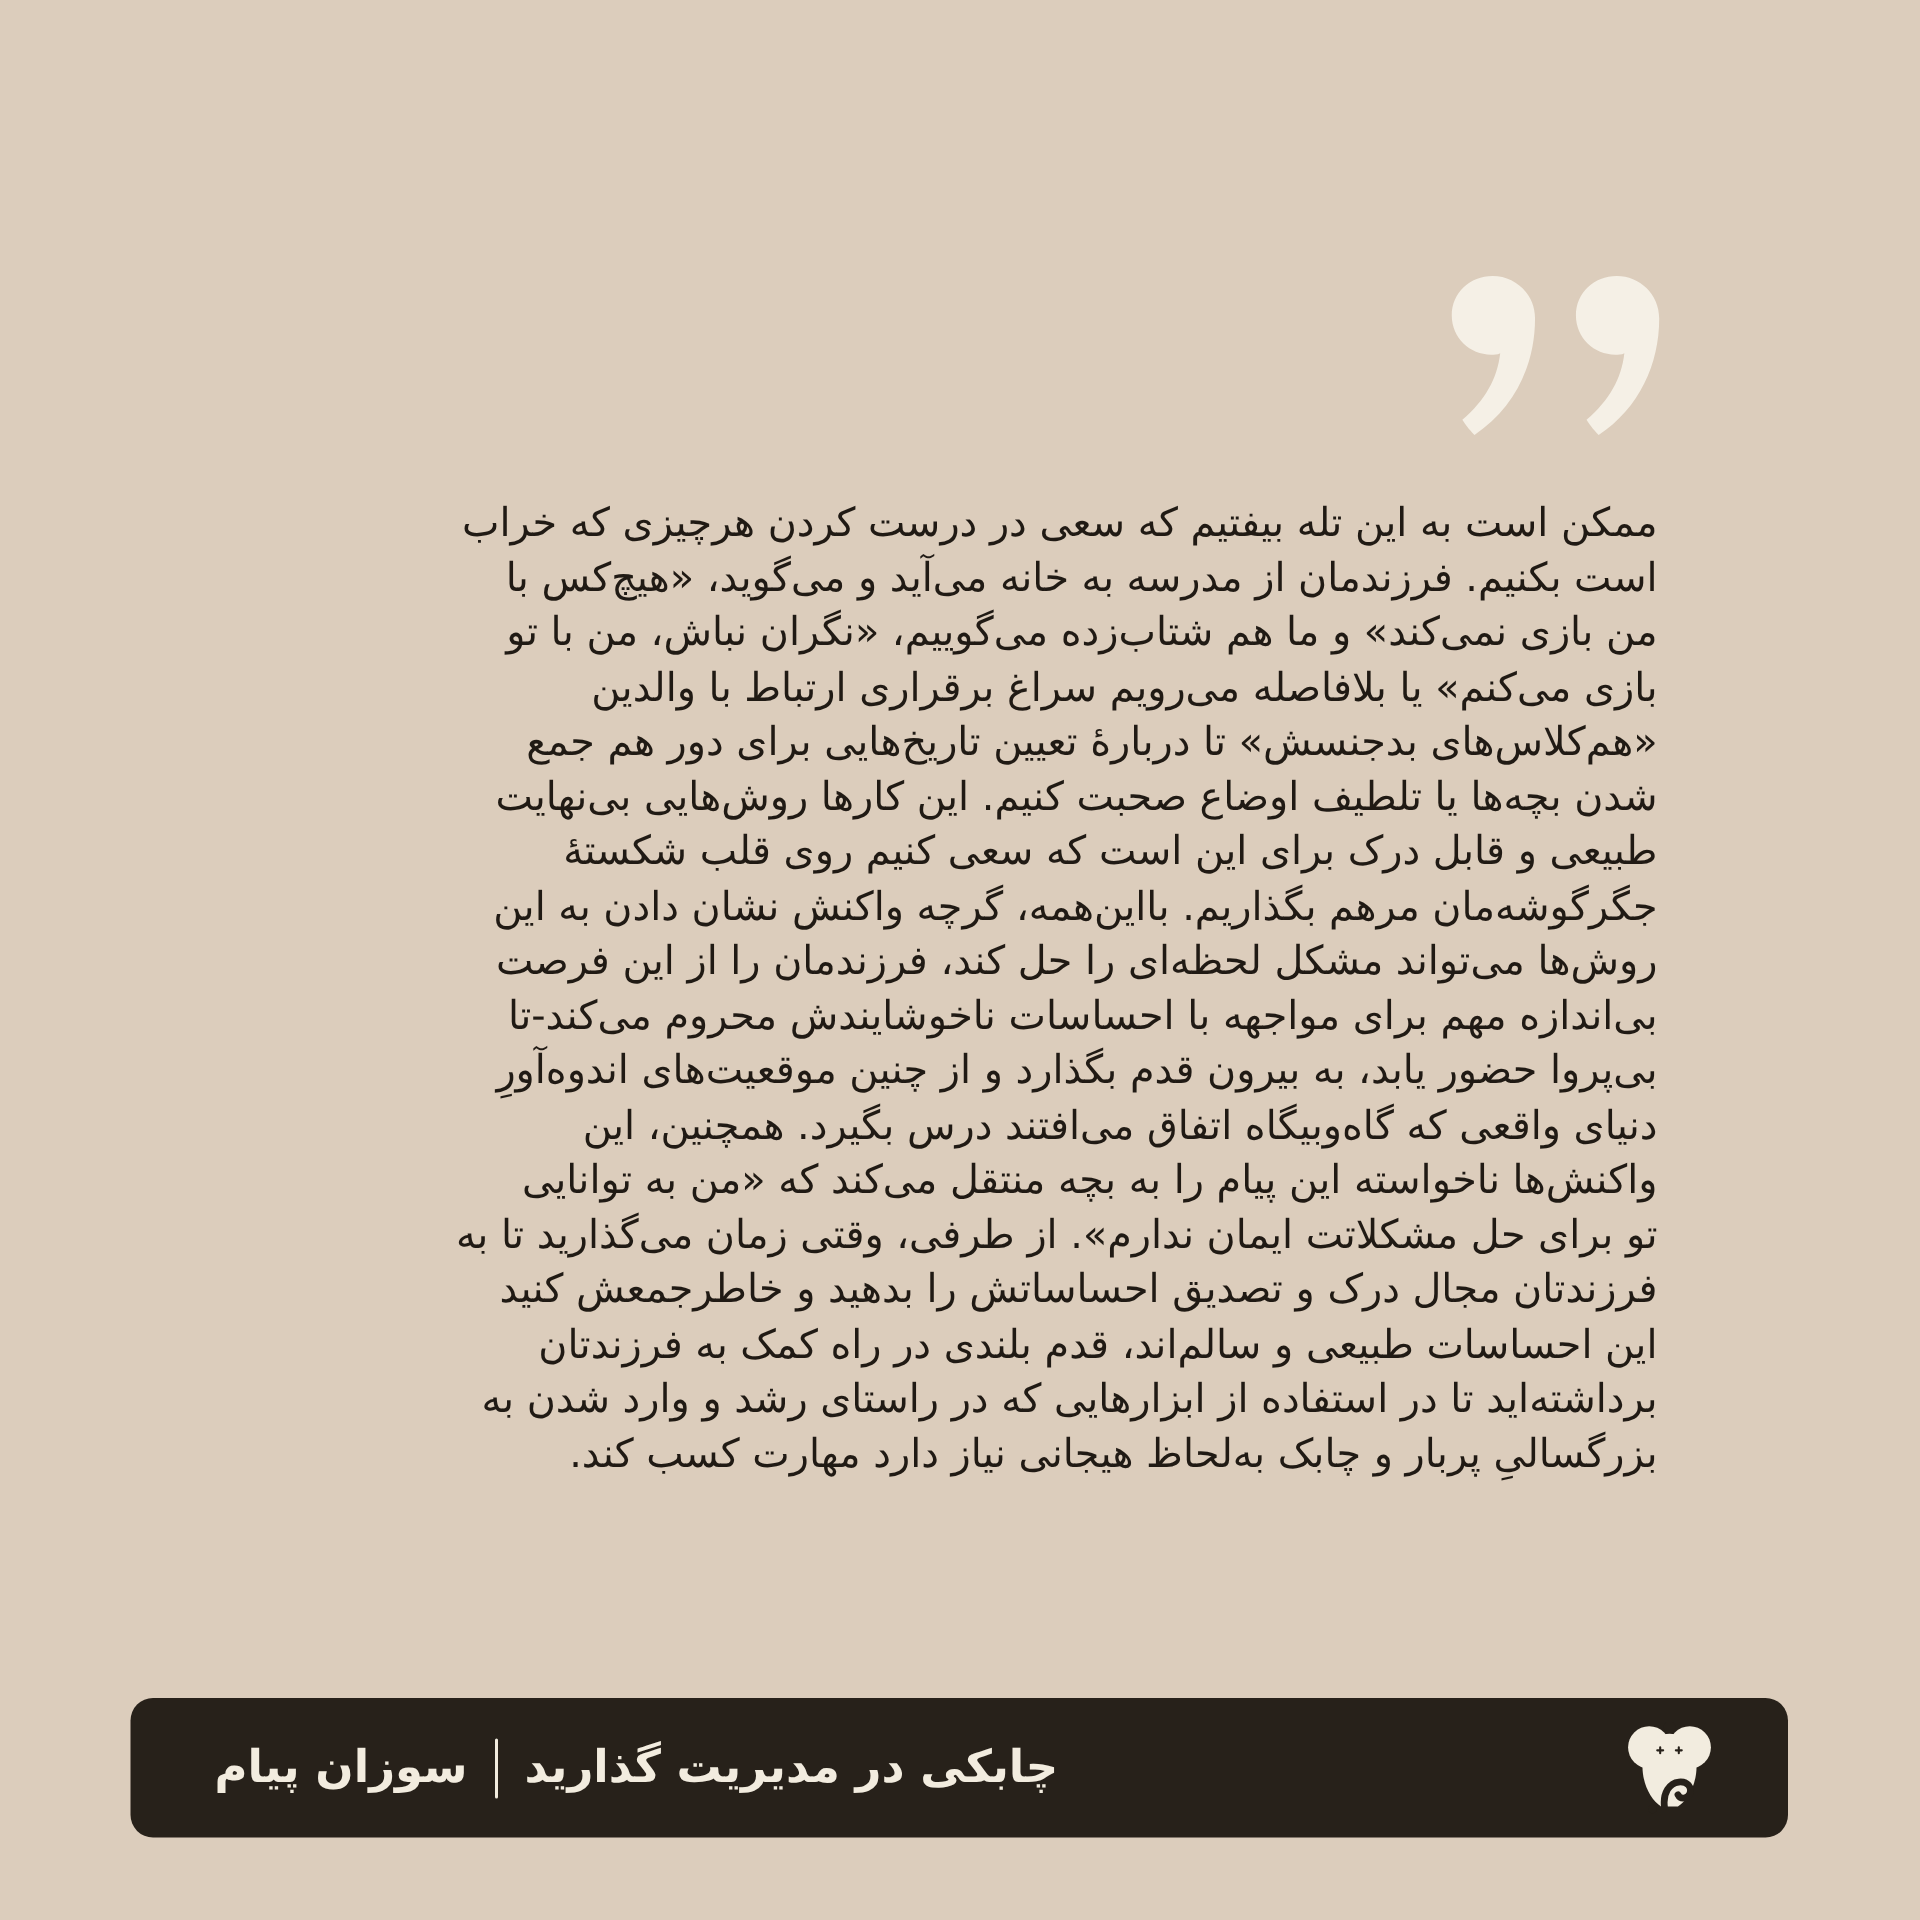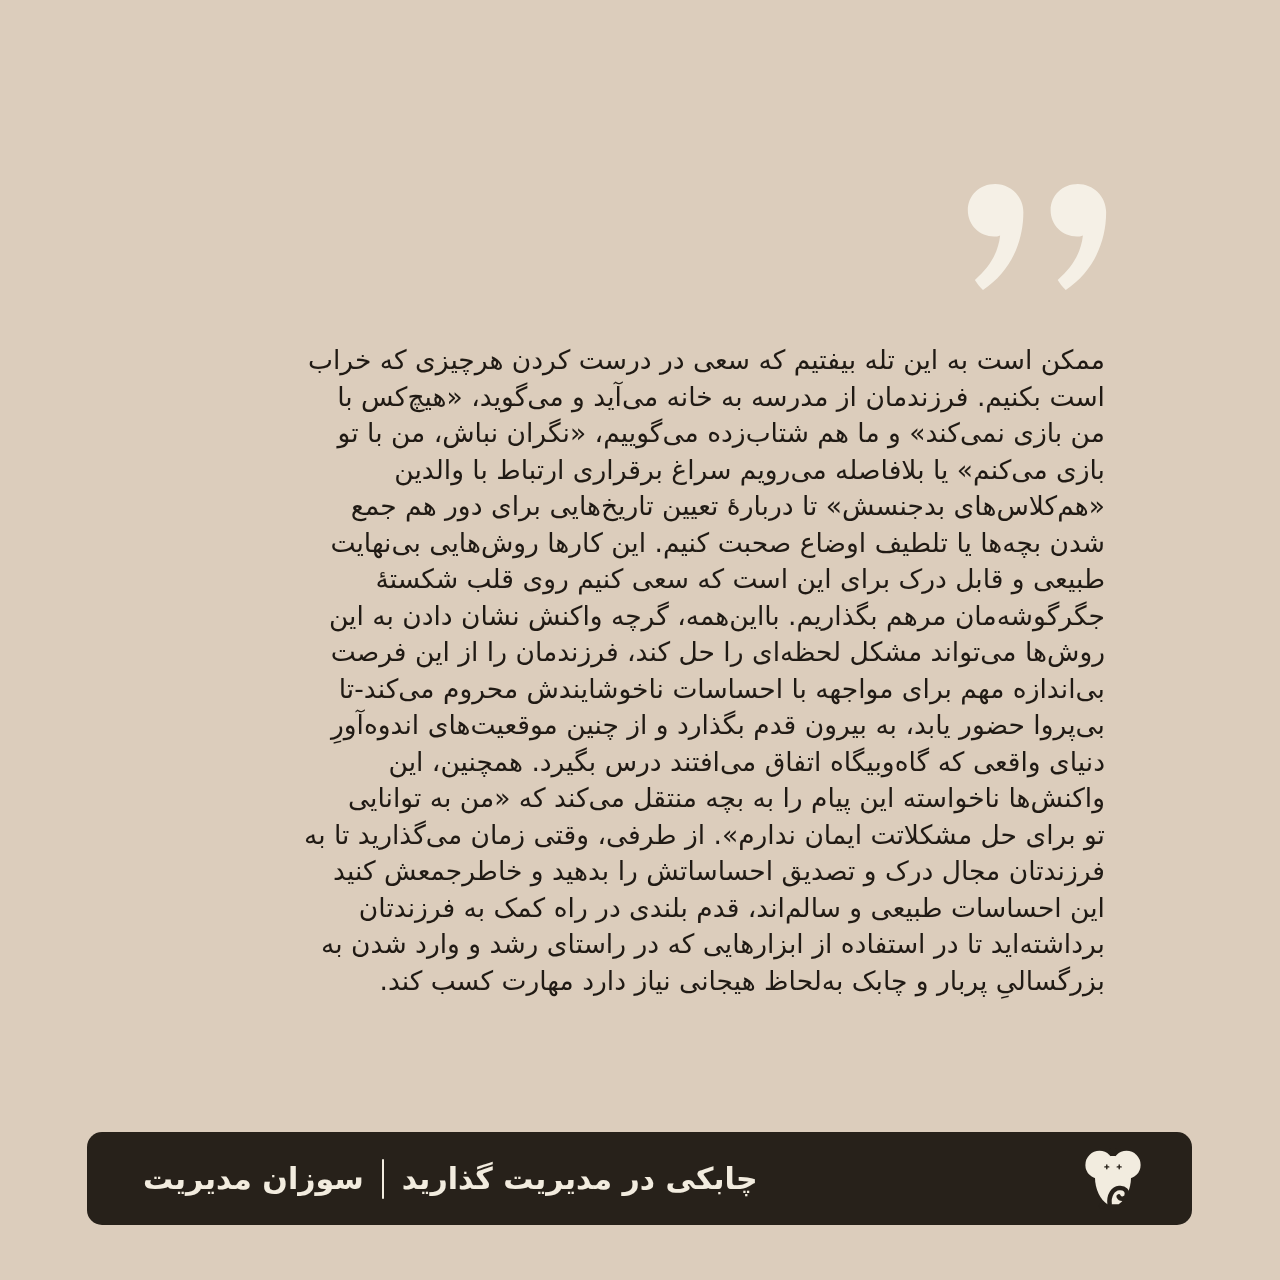--- a/index.html
+++ b/index.html
@@ -11,21 +11,20 @@
   .quote-mark{position:absolute;top:184px;right:170px;width:143px;height:106px;}
 
   
   .quote-text{
     position:absolute;top:331px;right:175px;left:150px;
     direction:rtl;text-align:right;
     white-space:pre;            
     font-size:26.5px;line-height:36.5px;
     color:#201a14;font-weight:400;
     letter-spacing:0;
-    margin-top:11px;
   }
 
   
   .footer-bar{
     position:absolute;left:87px;top:1132px;width:1105px;height:93px;
     background:#27211a;border-radius:15px;
     display:flex;flex-direction:row;align-items:center;justify-content:space-between;
     direction:rtl;
     padding:0 50px 0 56px;box-sizing:border-box;
   }
@@ -81,17 +80,17 @@
 
       <circle cx="50" cy="6" r="7" fill="#27211a"></circle>
       <path d="M44,100 C42,84 50,72 61,71 C71,70 77,77 74,85 C71,91 63,92 60,86" stroke="#27211a" stroke-width="8" fill="none" stroke-linecap="round"></path>
       <circle cx="30" cy="103" r="5" fill="#27211a"></circle>
       <path d="M39,30 L39,37 M35.5,33.5 L42.5,33.5 M61,30 L61,37 M57.5,33.5 L64.5,33.5" stroke="#27211a" stroke-width="2.5" stroke-linecap="round"></path>
     </svg>
 
     <div class="footer-text">
       <span>چابکی در مدیریت گذارید</span>
       <span class="footer-divider"></span>
-      <span>سوزان مدیریت</span>
+      <span>سوزان پیام</span>
     </div>
 
   </div>
 </div>
 
 </body></html>

